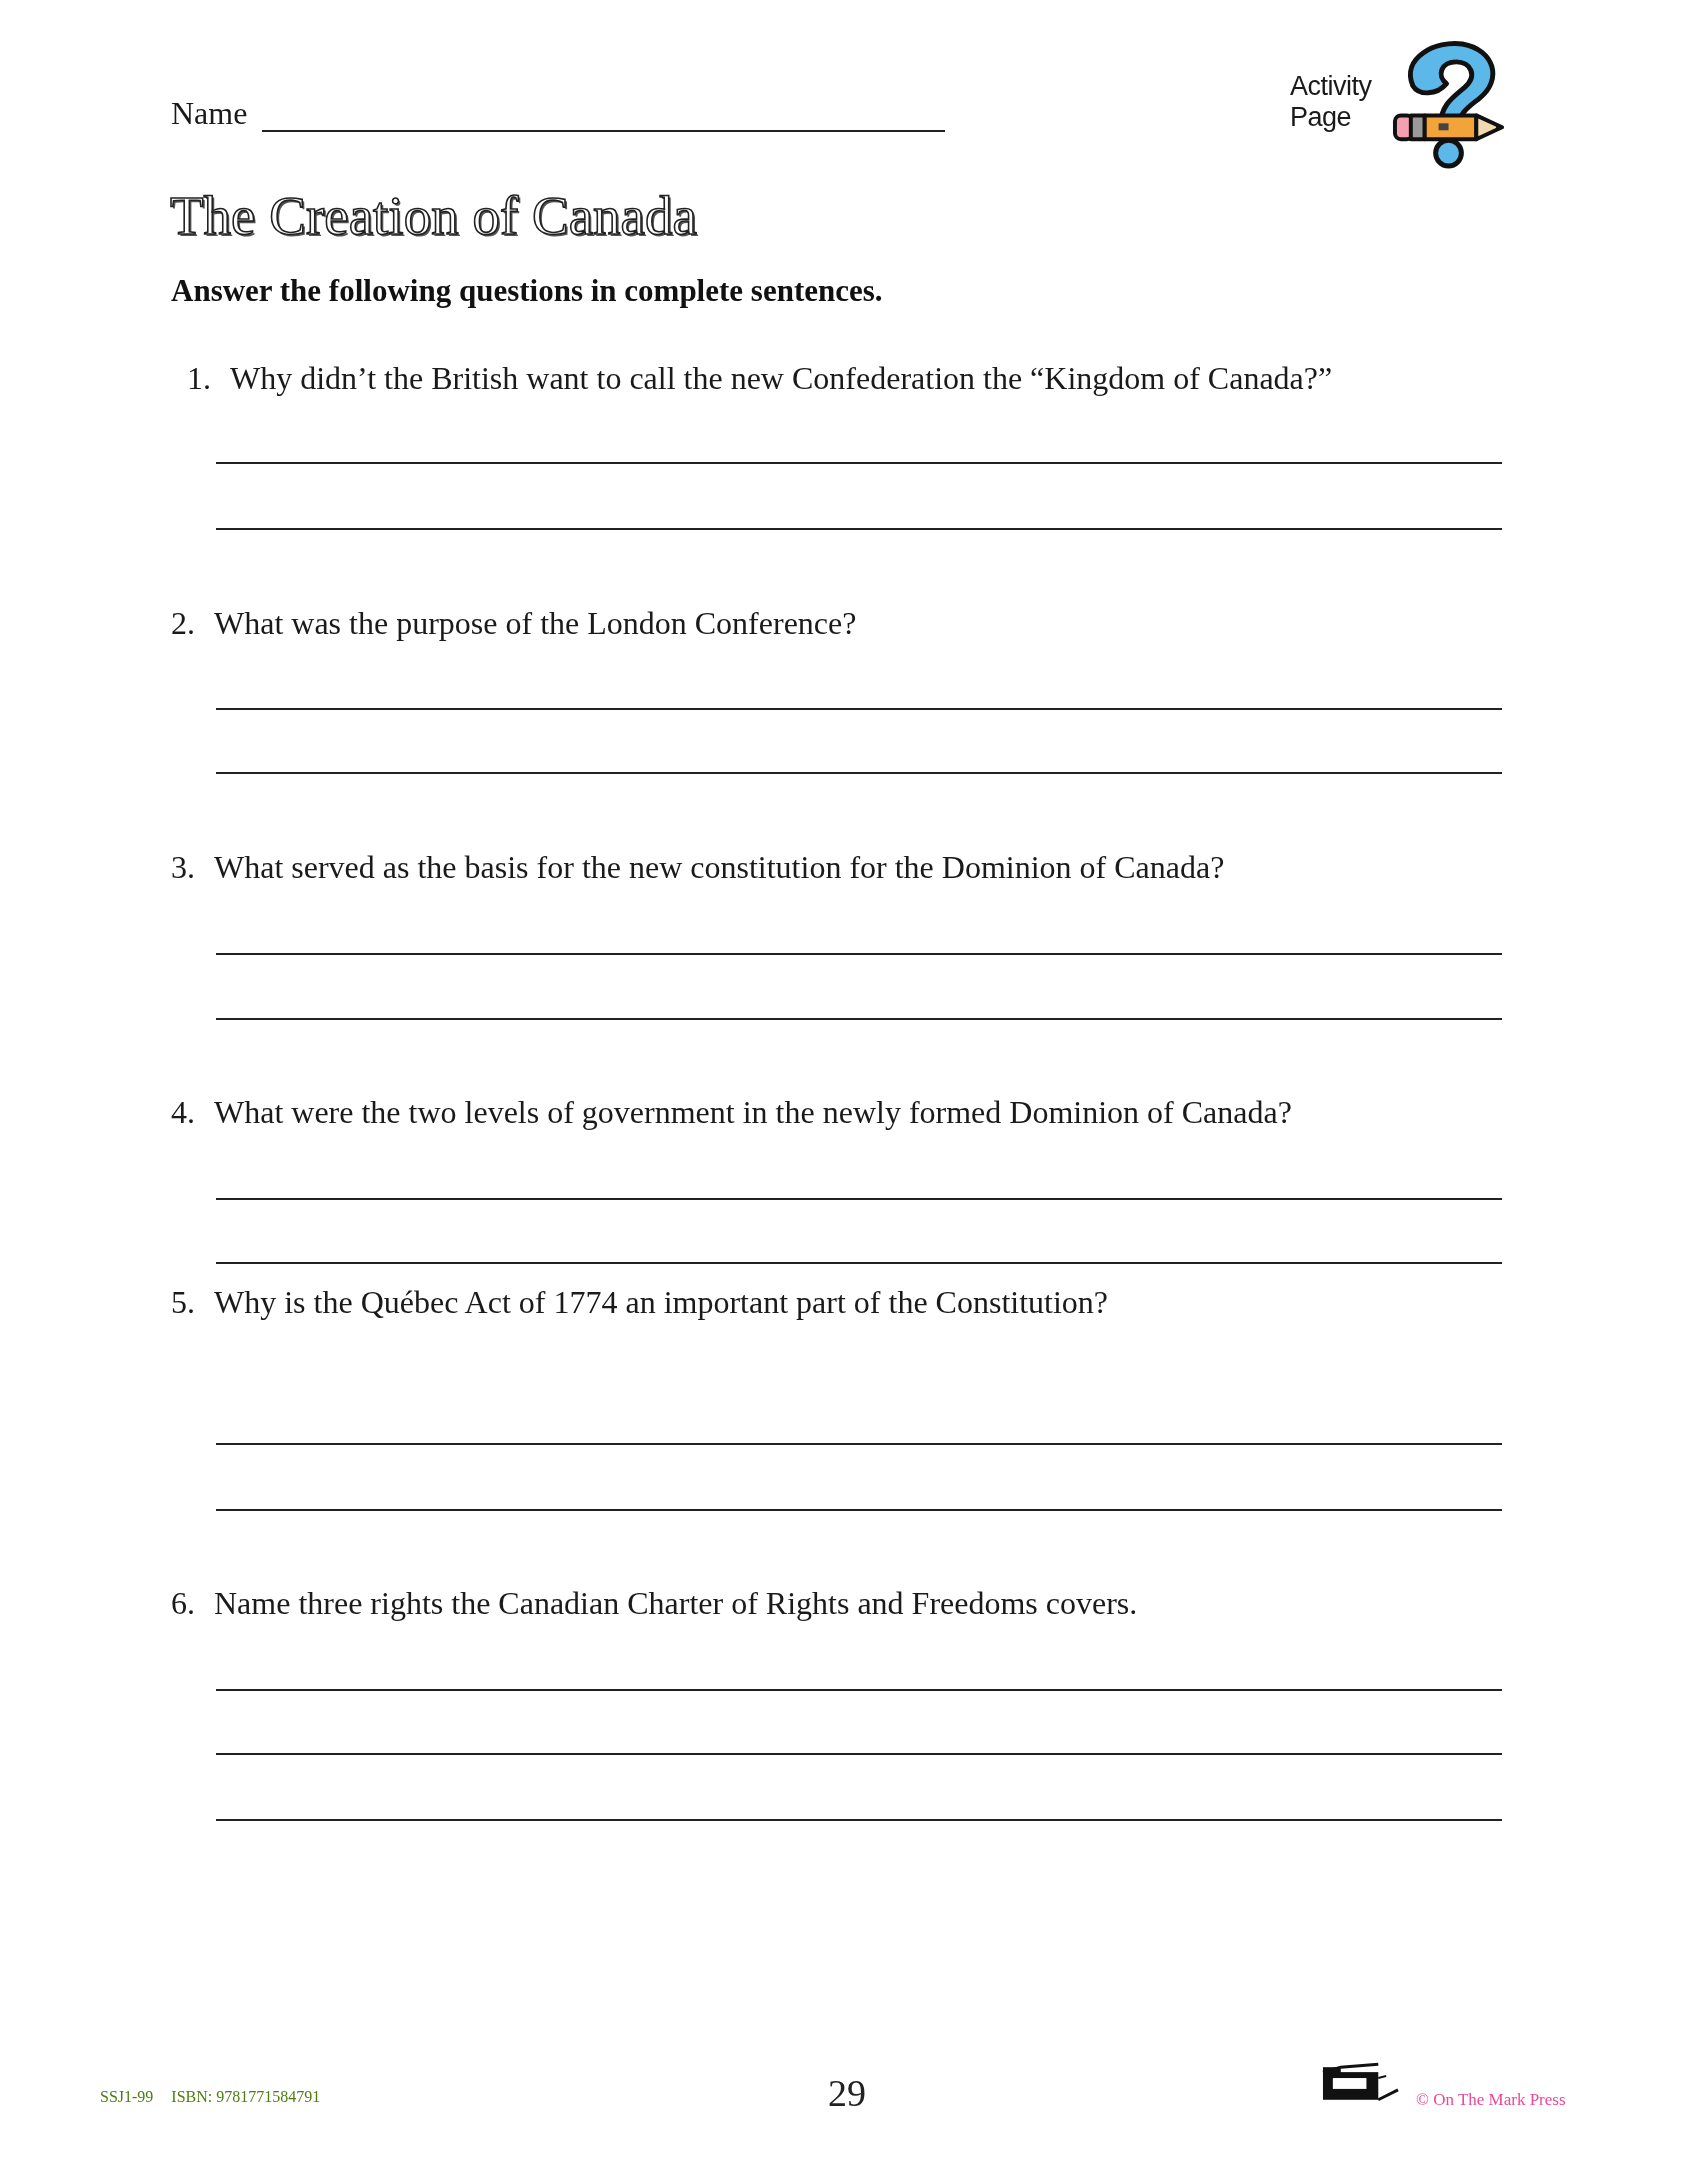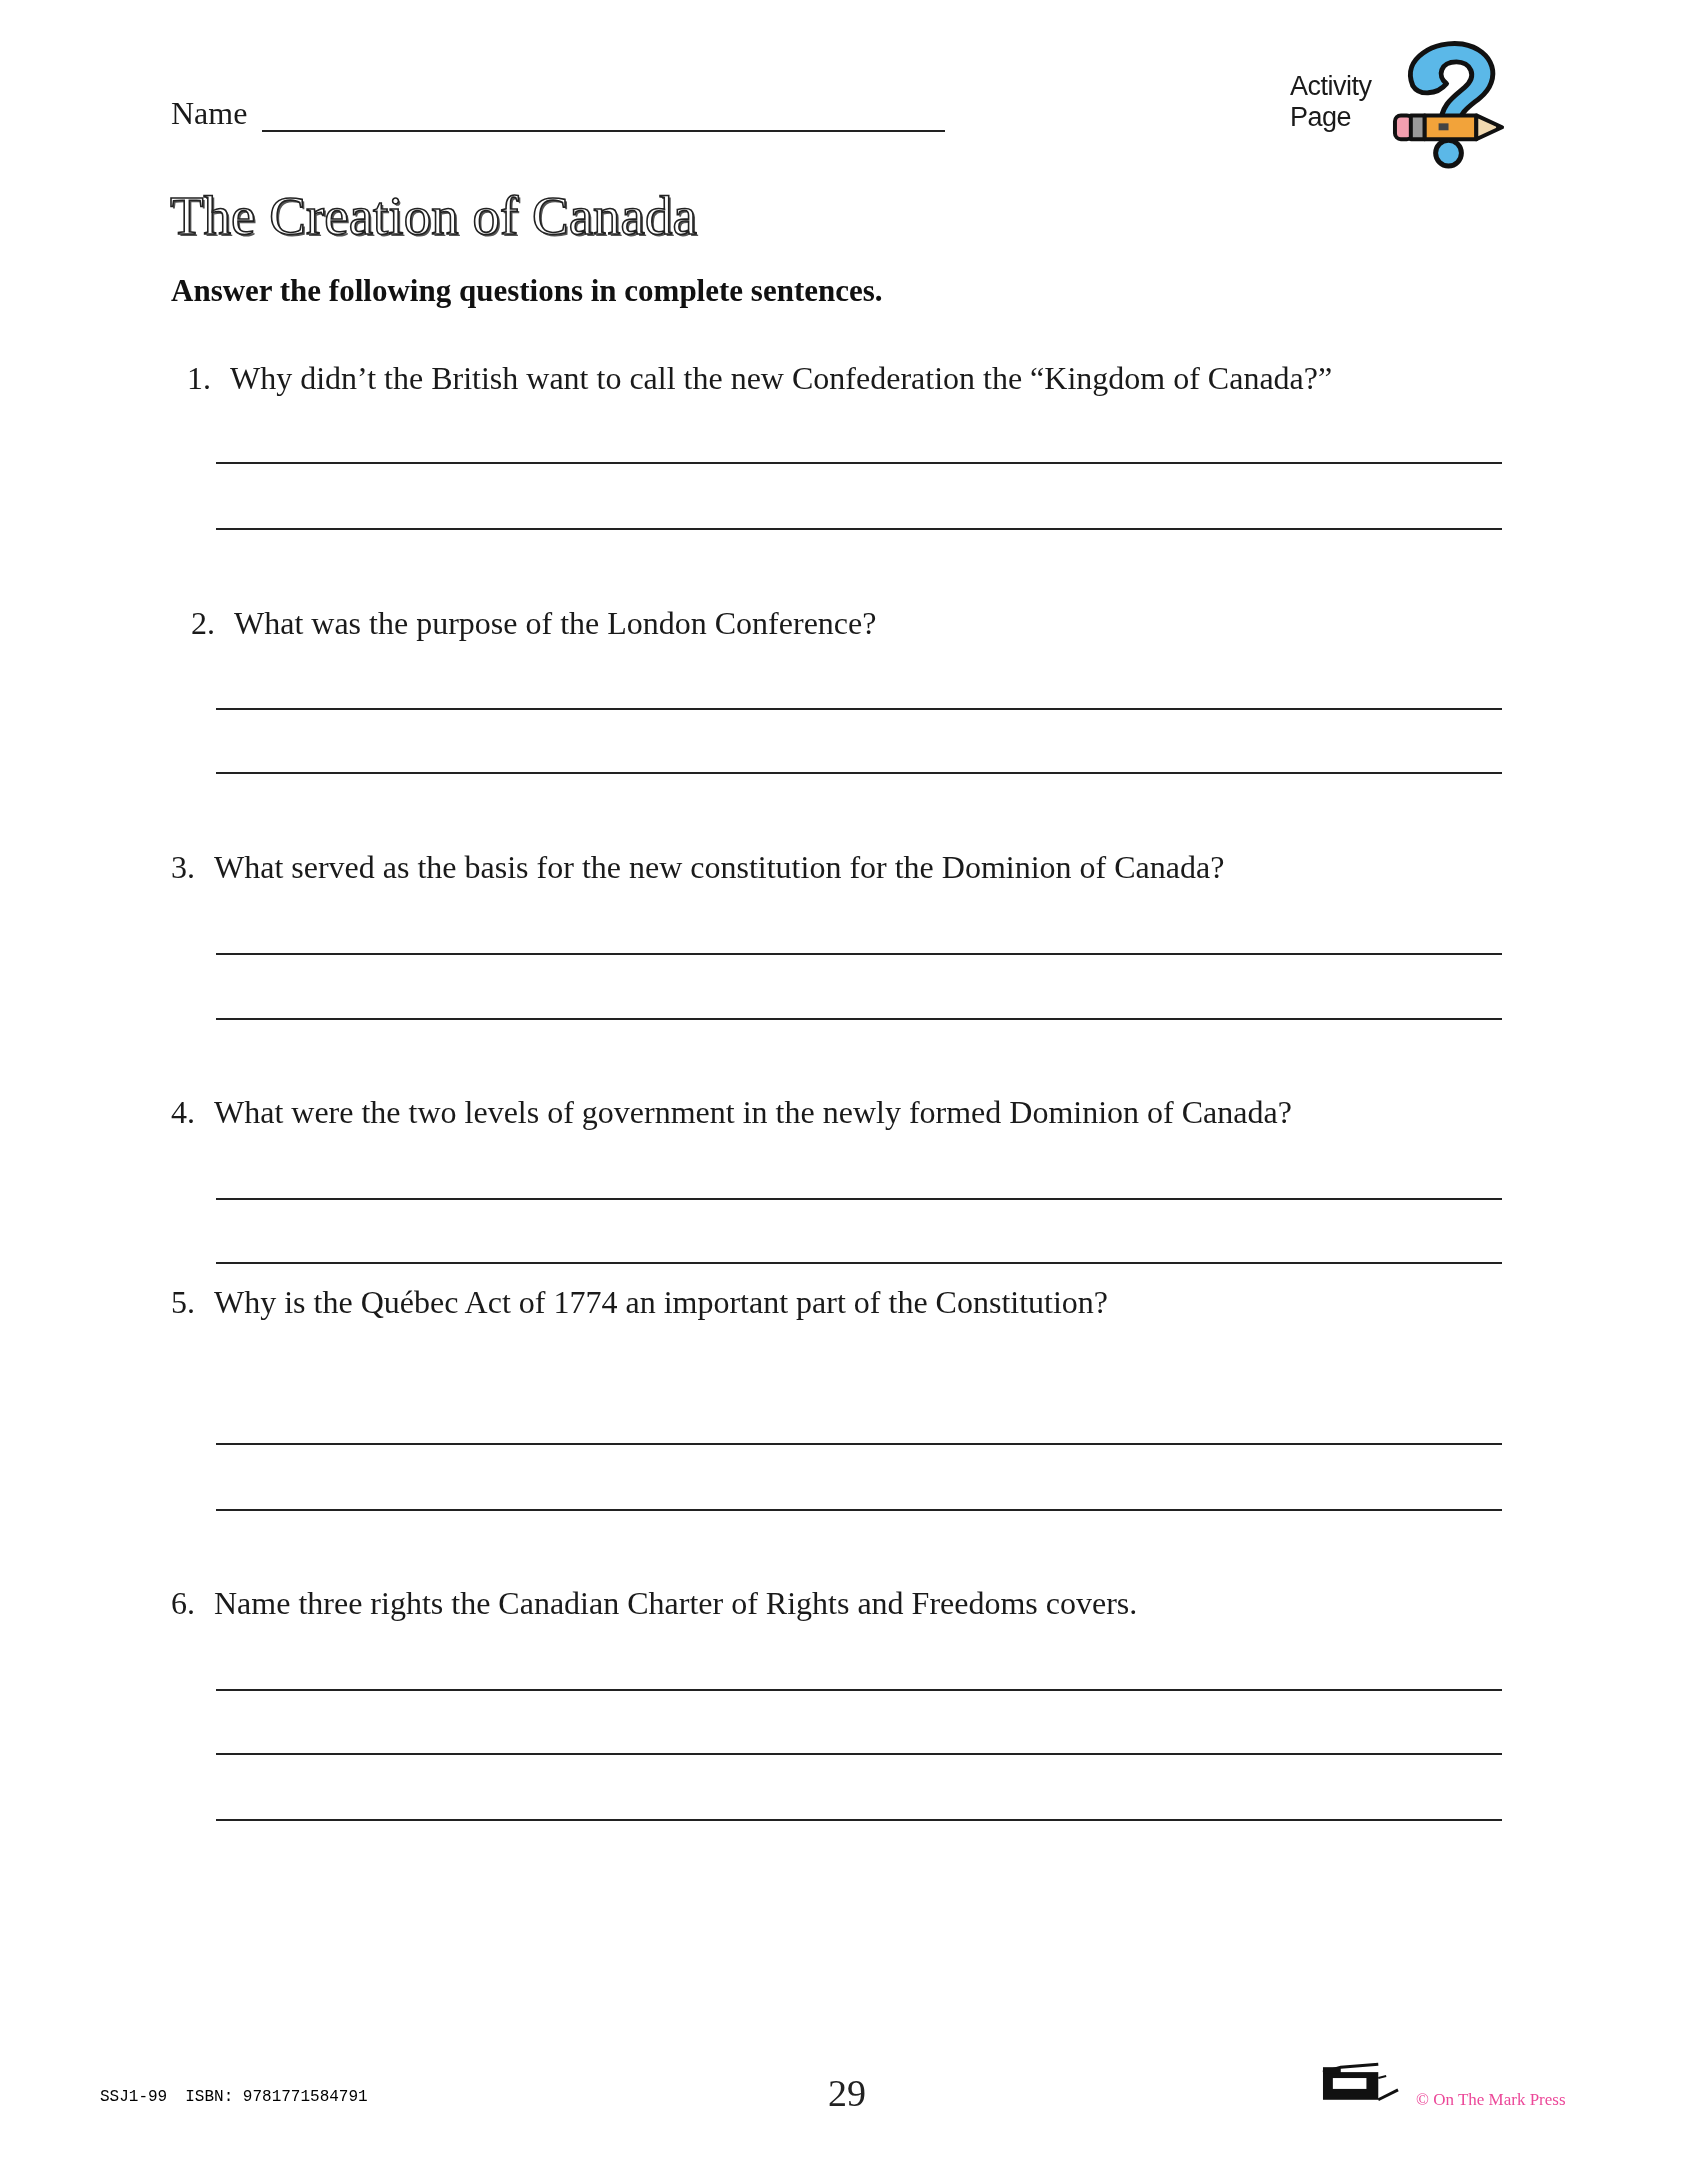--- a/index.html
+++ b/index.html
@@ -22,21 +22,21 @@
            text-shadow: 2px 2px 0 #555; letter-spacing: 0px; }
 
   .instructions { left: 171px; top: 272px; font-size: 31px; line-height: 38px; font-weight: bold; color: #111; }
 
   
   .question { left: 171px; font-size: 32px; line-height: 40px; white-space: nowrap; }
   .question .num { display: inline-block; width: 43px; }
   .answer-line { left: 216px; width: 1286px; height: 0; border-top: 2px solid #222; }
 
   
-  .footer-left { left: 100px; top: 2087px; font-size: 16px; line-height: 20px; color: #000000; font-family: Liberation Mono, monospace; }
+  .footer-left { left: 100px; top: 2087px; font-size: 16px; line-height: 20px; color: #4d7c0f; }
   .footer-left span + span { margin-left: 18px; }
   .page-num { left: 828px; top: 2076px; font-size: 38px; line-height: 34px; color: #222; }
   .copier-icon { left: 1321px; top: 2062px; width: 79px; height: 40px; }
   .footer-right { left: 1416px; top: 2090px; font-size: 17px; line-height: 20px; color: #ec4899; }
 </style>
 </head>
 <body>
 
 <div class="abs name-label">Name</div>
 <div class="abs name-line"></div>
@@ -62,21 +62,21 @@
 
 <div class="abs title">The Creation of Canada</div>
 <div class="abs instructions">Answer the following questions in complete sentences.</div>
 
 <div class="abs question" style="top:358px;margin-left:16px;">
   <span class="num">1.</span><span>Why didn’t the British want to call the new Confederation the “Kingdom of Canada?”</span>
 </div>
 <div class="abs answer-line" style="top:462px;"></div>
 <div class="abs answer-line" style="top:528px;"></div>
 
-<div class="abs question" style="top:603px;margin-left:20px;">
+<div class="abs question" style="top:603px;">
   <span class="num">2.</span><span>What was the purpose of the London Conference?</span>
 </div>
 <div class="abs answer-line" style="top:708px;"></div>
 <div class="abs answer-line" style="top:772px;"></div>
 
 <div class="abs question" style="top:847px;">
   <span class="num">3.</span><span>What served as the basis for the new constitution for the Dominion of Canada?</span>
 </div>
 <div class="abs answer-line" style="top:953px;"></div>
 <div class="abs answer-line" style="top:1018px;"></div>

